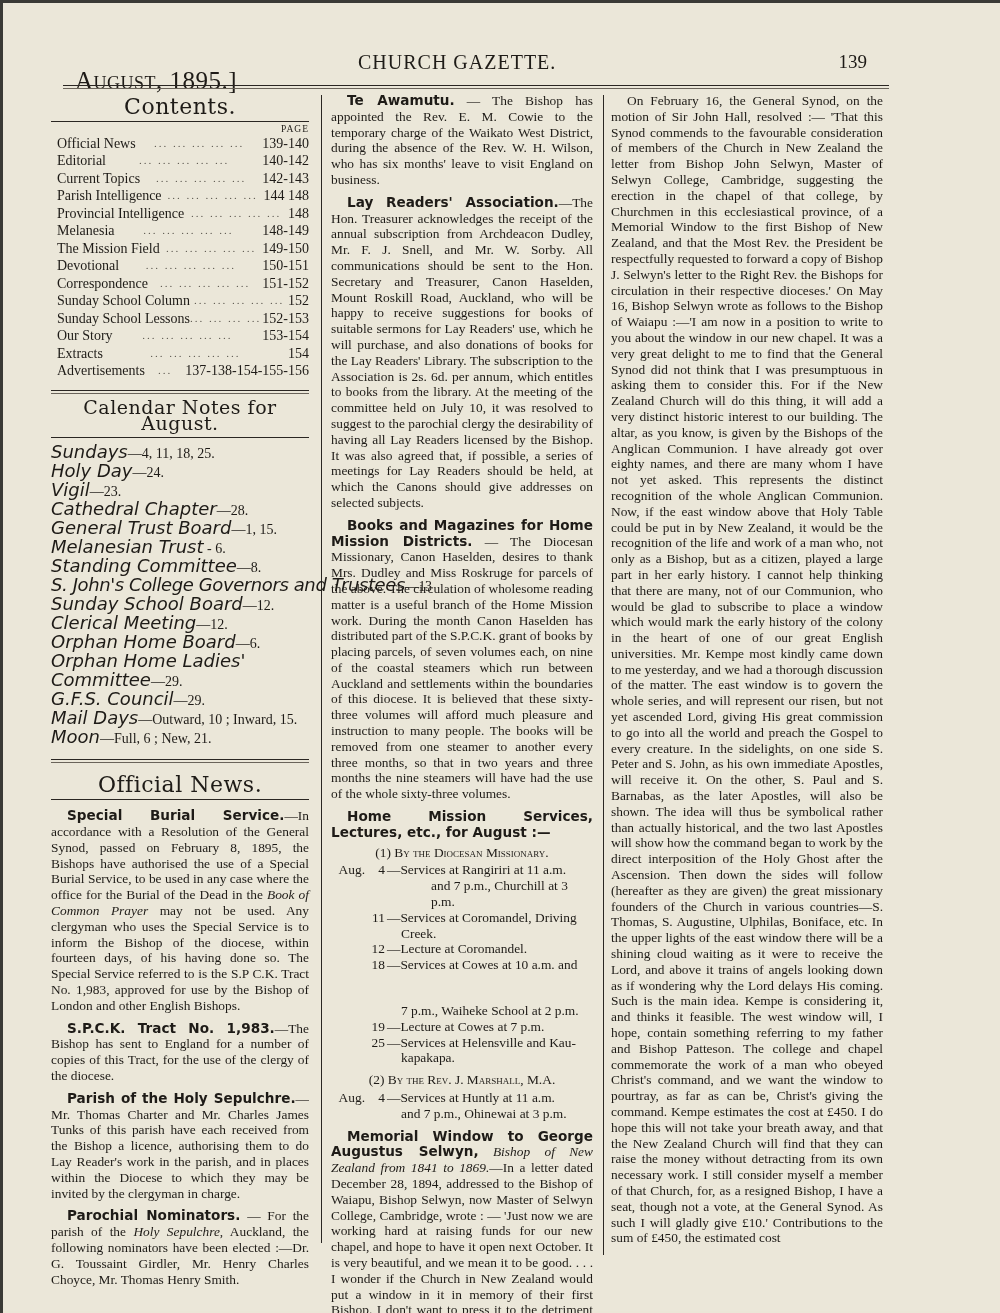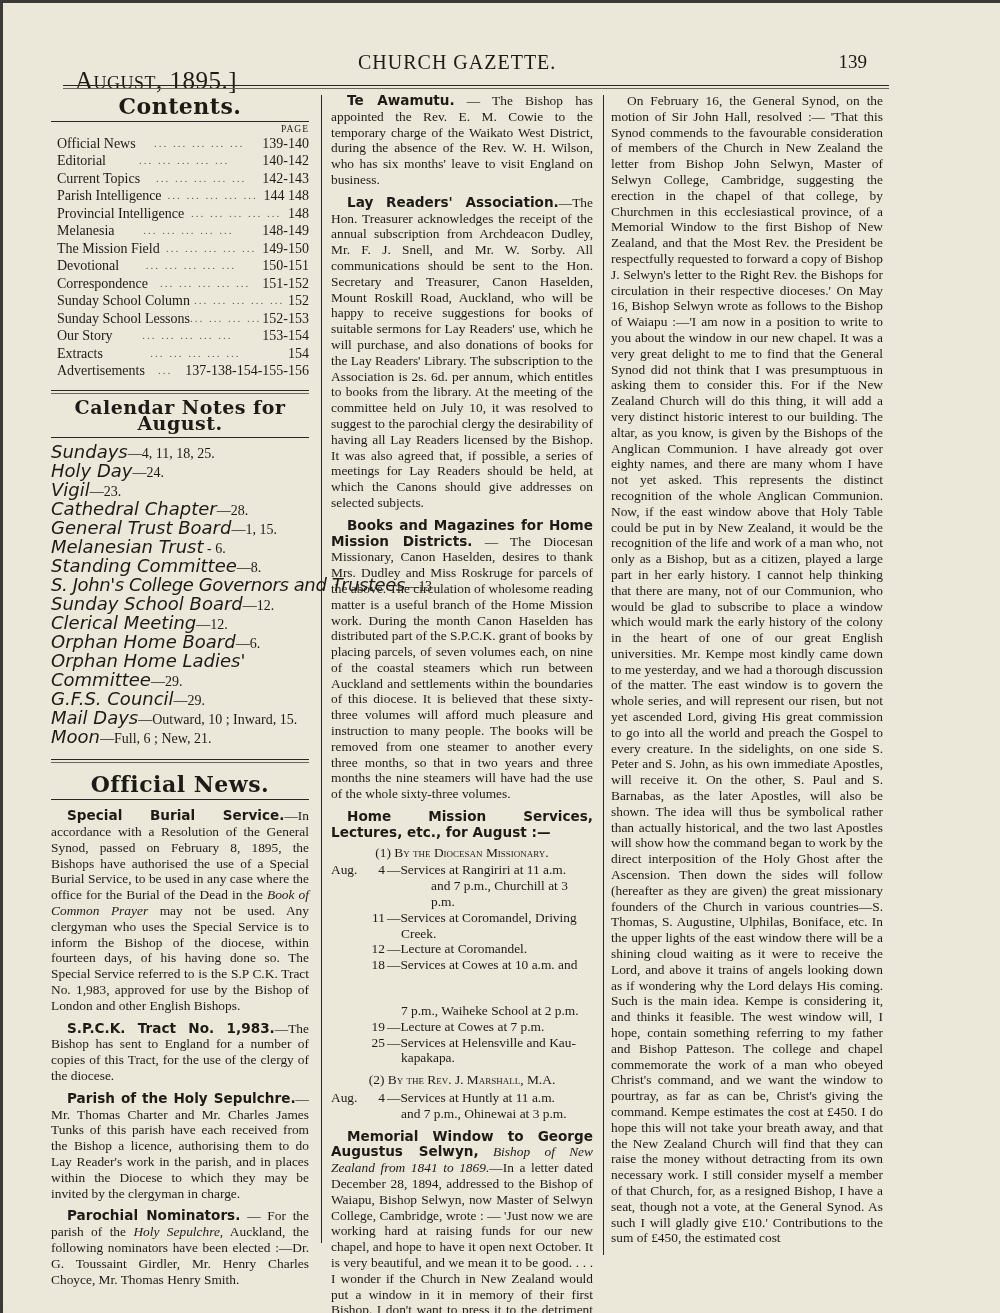--- a/index.html
+++ b/index.html
@@ -26,21 +26,21 @@
 
     .col { position:absolute; top:90px; font-size:13.4px; line-height:15.8px; text-align: justify; }
     .col1 { left:48px; width:258px; }
     .col2 { left:328px; width:262px; }
     .col3 { left:608px; width:272px; }
     .col-rule { position:absolute; width:0; border-left:1px solid #2a2622; }
     .cr1 { left:318px; top:92px; height:1148px; }
     .cr2 { left:600px; top:92px; height:1160px; }
 
     .blackletter {
-      font-family: "DejaVu Serif", serif; font-weight: bold;
+      font-family: "DejaVu Serif", serif; font-weight: normal;
       text-align:center; font-size:22px; letter-spacing:0.5px;
       margin: 6px 0 6px 0;
     }
     .blackletter.small { font-size:19px; }
     .hr { border-top:1px solid #2a2622; margin: 0; height:0; }
     .hr-double { border-top:1px solid #2a2622; border-bottom:1px solid #6a645a; height:2px; margin:0; }
 
     .toc-head { text-align:right; font-size:9.5px; letter-spacing:1px; margin-top:2px; line-height:11px; }
     .toc-row { display:flex; justify-content:space-between; font-size:14px; line-height:17.5px; }
     .toc-row .t { white-space:nowrap;margin-left:6px; }
@@ -48,21 +48,21 @@
     .toc-row .p { white-space:nowrap; }
 
     .cal { font-size:14px; line-height:17px; text-align:left; }
     .cal .it { font-family: "DejaVu Sans", sans-serif; font-style: italic; font-size:18px; }
 
     .item { margin: 0 0 7px 0; text-indent: 16px; }
     .item .lead { font-family: "DejaVu Sans", sans-serif; font-weight: bold; font-size:13.6px; }
     .item em { font-style: italic; }
     .sub-center { text-align:center; font-variant: small-caps; margin: 4px 0 2px 0; text-indent:0; }
     .sched { display:flex; text-align:left; margin:0; }
-    .sched .m { width:34px; flex:none; }
+    .sched .m { width:34px; flex:none;text-align:right; }
     .sched .d { width:20px; flex:none; text-align:right; }
     .sched .txt { flex:1; padding-left:2px; }
   </style>
 </head>
 <body>
 
 <div class="edge-top"></div>
 <div class="edge-left"></div>
 
 <div class="page">

